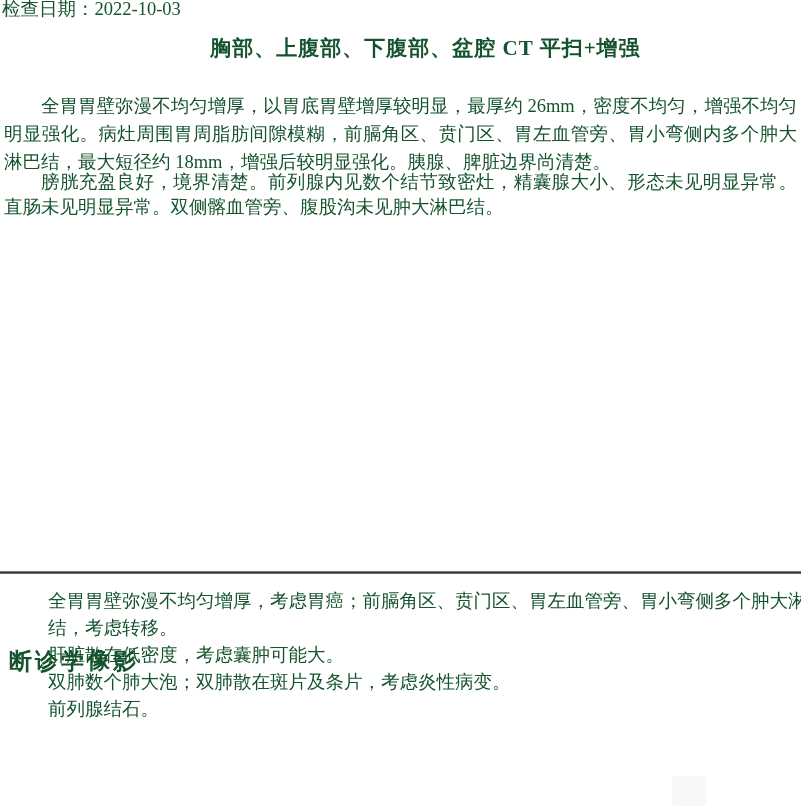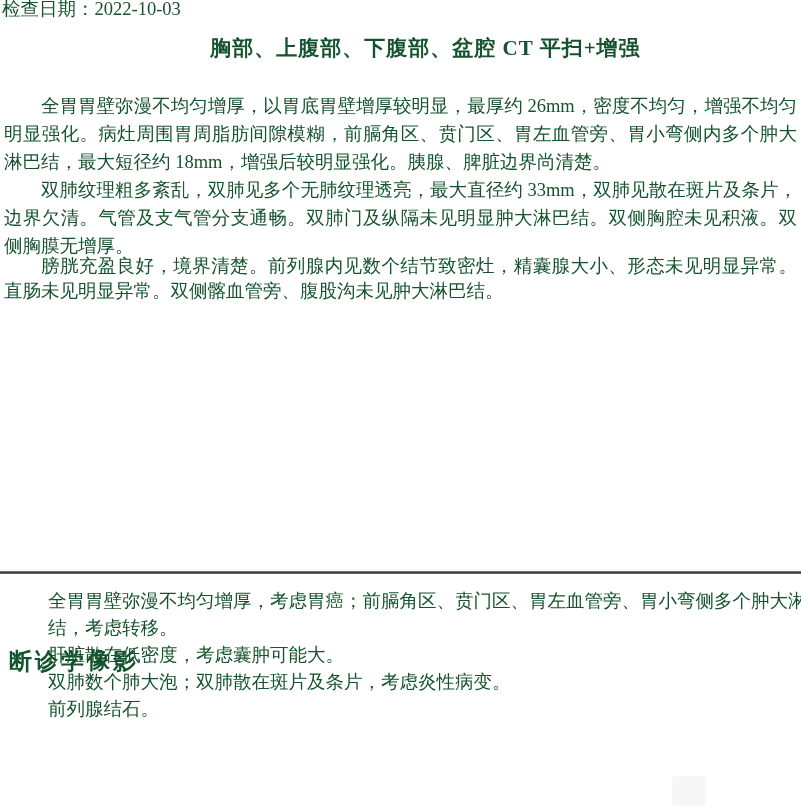--- a/index.html
+++ b/index.html
@@ -106,21 +106,20 @@
 <body>
 
 <div class="page">
 
   <div class="exam-date">检查日期：2022-10-03</div>
 
   <h1 class="report-title">胸部、上腹部、下腹部、盆腔 CT 平扫+增强</h1>
 
   <div class="findings">
     <p class="fp1">全胃胃壁弥漫不均匀增厚，以胃底胃壁增厚较明显，最厚约 26mm，密度不均匀，增强不均匀明显强化。病灶周围胃周脂肪间隙模糊，前膈角区、贲门区、胃左血管旁、胃小弯侧内多个肿大淋巴结，最大短径约 18mm，增强后较明显强化。胰腺、脾脏边界尚清楚。</p>
-    <p class="fp2">双肺纹理粗多紊乱，双肺见多个无肺纹理透亮，最大直径约 33mm，双肺见散在斑片及条片，边界欠清。气管及支气管分支通畅。双肺门及纵隔未见明显肿大淋巴结。双侧胸腔未见积液。双侧胸膜无增厚。</p>
     <p class="fp4">膀胱充盈良好，境界清楚。前列腺内见数个结节致密灶，精囊腺大小、形态未见明显异常。直肠未见明显异常。双侧髂血管旁、腹股沟未见肿大淋巴结。</p>
   </div>
 
   <hr class="divider">
 
   <div class="diagnosis">
     <div class="diagnosis-label">影像学诊断</div>
     <div class="diagnosis-items">
       <p>全胃胃壁弥漫不均匀增厚，考虑胃癌；前膈角区、贲门区、胃左血管旁、胃小弯侧多个肿大淋巴结，考虑转移。</p>
       <p>肝脏散在低密度，考虑囊肿可能大。</p>

